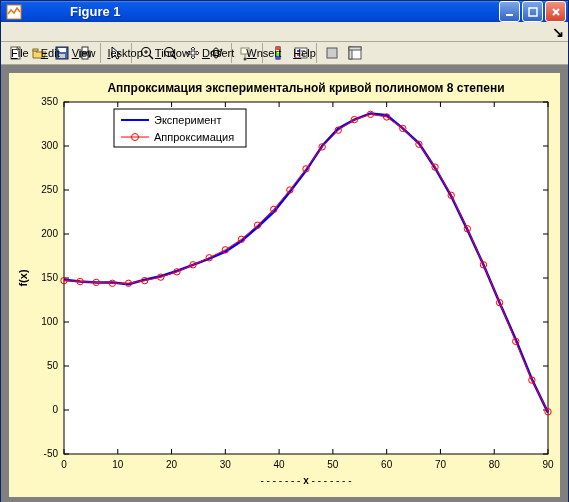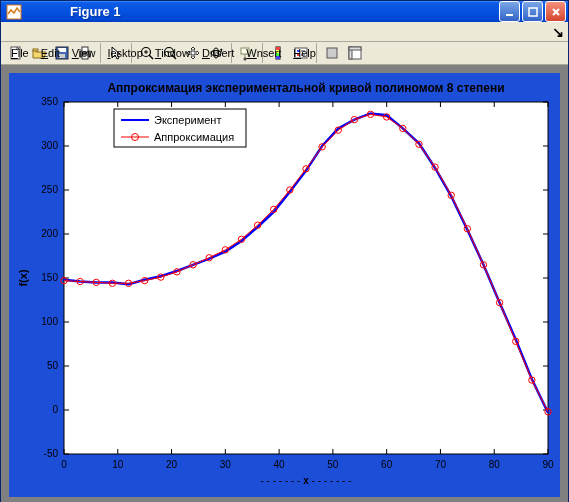--- a/index.html
+++ b/index.html
@@ -18,21 +18,21 @@
   .menubar { height: 20px; background: #ece9d8; display: flex; align-items: center; padding: 0 4px; border-bottom: 1px solid #aca899; position: relative; }
   .menuitem { padding: 4px 6px; cursor: default; margin-top: 43px; }
   .menuitem u { text-decoration: underline; }
   .menubar-corner { position: absolute; right: 4px; top: 2px; font-size: 14px; font-weight: bold; }
   
   .toolbar { height: 28px; background: #ece9d8; display: flex; align-items: center; padding: 0 4px; border-bottom: 1px solid #aca899; gap: 1px; }
   .tbtn { width: 22px; height: 22px; display: flex; align-items: center; justify-content: center; border: 1px solid transparent; }
   .tsep { width: 1px; height: 20px; background: #aca899; margin: 0 3px; }
   
   .plot-area { flex: 1; background: #808080; padding: 8px; display: flex; }
-  .plot-container { flex: 1; background: #1d4ed8; position: relative; }
+  .plot-container { flex: 1; background: #fef9c3; position: relative; }
   
   svg.chart { width: 100%; height: 100%; }
   
   .chart-title { font-family: Arial; font-size: 12px; font-weight: bold; text-anchor: middle; }
   .axis-label { font-family: Arial; font-size: 11px; font-weight: bold; text-anchor: middle; }
   .tick-label { font-family: Arial; font-size: 10px; }
   .legend-text { font-family: Arial; font-size: 11px; }
   .dashline { font-family: Arial; font-size: 10px; text-anchor: middle; }
 </style>
 </head>

